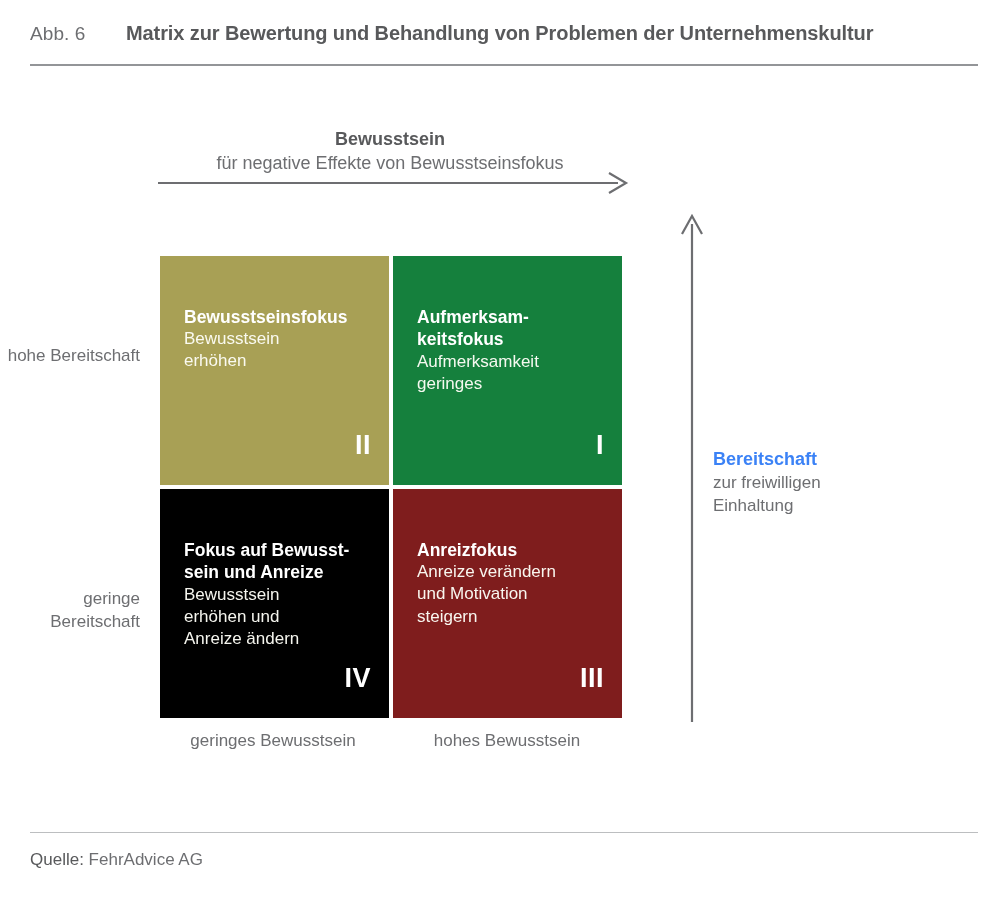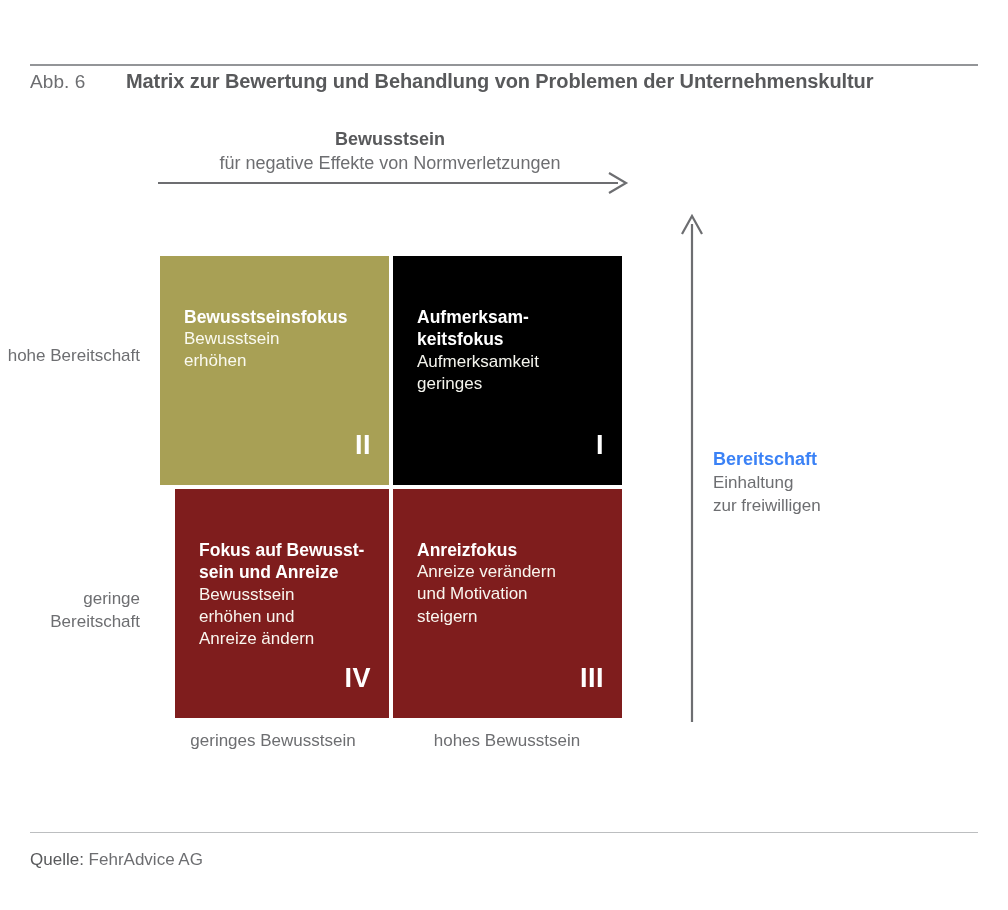--- a/index.html
+++ b/index.html
@@ -24,21 +24,20 @@
 
   
   .header {
     position: absolute;
     left: 30px;
     top: 22px;
     width: 948px;
     height: 34px;
     display: flex;
     align-items: baseline;
-    margin-top: 48px;
   }
   .header-figno {
     font-size: 19px;
     font-weight: 400;
     color: #6d6e71;
     letter-spacing: 0.1px;
     width: 96px;
     flex: 0 0 96px;
   }
   .header-title {
@@ -125,22 +124,22 @@
     position: absolute;
     right: 18px;
     bottom: 26px;
     font-size: 27px;
     font-weight: 700;
     color: #ffffff;
     letter-spacing: 0.5px;
     line-height: 1;
   }
   .cell-q2 { background: #a8a055; }
-  .cell-q1 { background: #000000; }
-  .cell-q4 { background: #7f1d1d; margin-left: 15px; }
+  .cell-q1 { background: #15803d; }
+  .cell-q4 { background: #000000; }
   .cell-q3 { background: #7f1d1d; }
 
   .cell-q4 .cell-title,
   .cell-q3 .cell-title { color: #ffffff; }
 
   
   .cell-q2 { }
   .cell-q1 { }
 
   
@@ -227,21 +226,21 @@
 <div id="page">
 
   <div class="header">
     <span class="header-figno">Abb. 6</span>
     <span class="header-title">Matrix zur Bewertung und Behandlung von Problemen der Unternehmenskultur</span>
   </div>
   <div class="header-rule"></div>
 
   <div class="top-axis-label">
     <span class="bold">Bewusstsein</span>
-    <span class="sub">für negative Effekte von Normverletzungen</span>
+    <span class="sub">für negative Effekte von Bewusstseinsfokus</span>
   </div>
   <svg class="top-arrow" viewBox="0 0 472 22" xmlns="http://www.w3.org/2000/svg">
     <line x1="0" y1="11" x2="460" y2="11" stroke="#6d6e71" stroke-width="2.2"></line>
     <polyline points="451,1 468,11 451,21" fill="none" stroke="#6d6e71" stroke-width="2.2" stroke-linejoin="miter" stroke-linecap="butt"></polyline>
   </svg>
 
   <div class="matrix">
 
     <div class="cell cell-q2">
       <span class="cell-title">Bewusstseinsfokus</span>
@@ -286,22 +285,22 @@
 Bewusstsein</div>
   <div class="col-label col-label-right">hohes
 Bewusstsein</div>
 
   <svg class="right-arrow" viewBox="0 0 24 508" xmlns="http://www.w3.org/2000/svg">
     <line x1="12" y1="508" x2="12" y2="10" stroke="#6d6e71" stroke-width="2.2"></line>
     <polyline points="2,20 12,2 22,20" fill="none" stroke="#6d6e71" stroke-width="2.2" stroke-linejoin="miter" stroke-linecap="butt"></polyline>
   </svg>
   <div class="right-axis-label">
     <span class="bold">Bereitschaft</span>
+    <span class="sub">zur freiwilligen</span>
     <span class="sub">Einhaltung</span>
-    <span class="sub">zur freiwilligen</span>
   </div>
 
   <div class="footer-rule"></div>
   <div class="footer">
     <span class="src-label">Quelle:</span>
     <span class="src-value">FehrAdvice AG</span>
   </div>
 
 </div>
 

